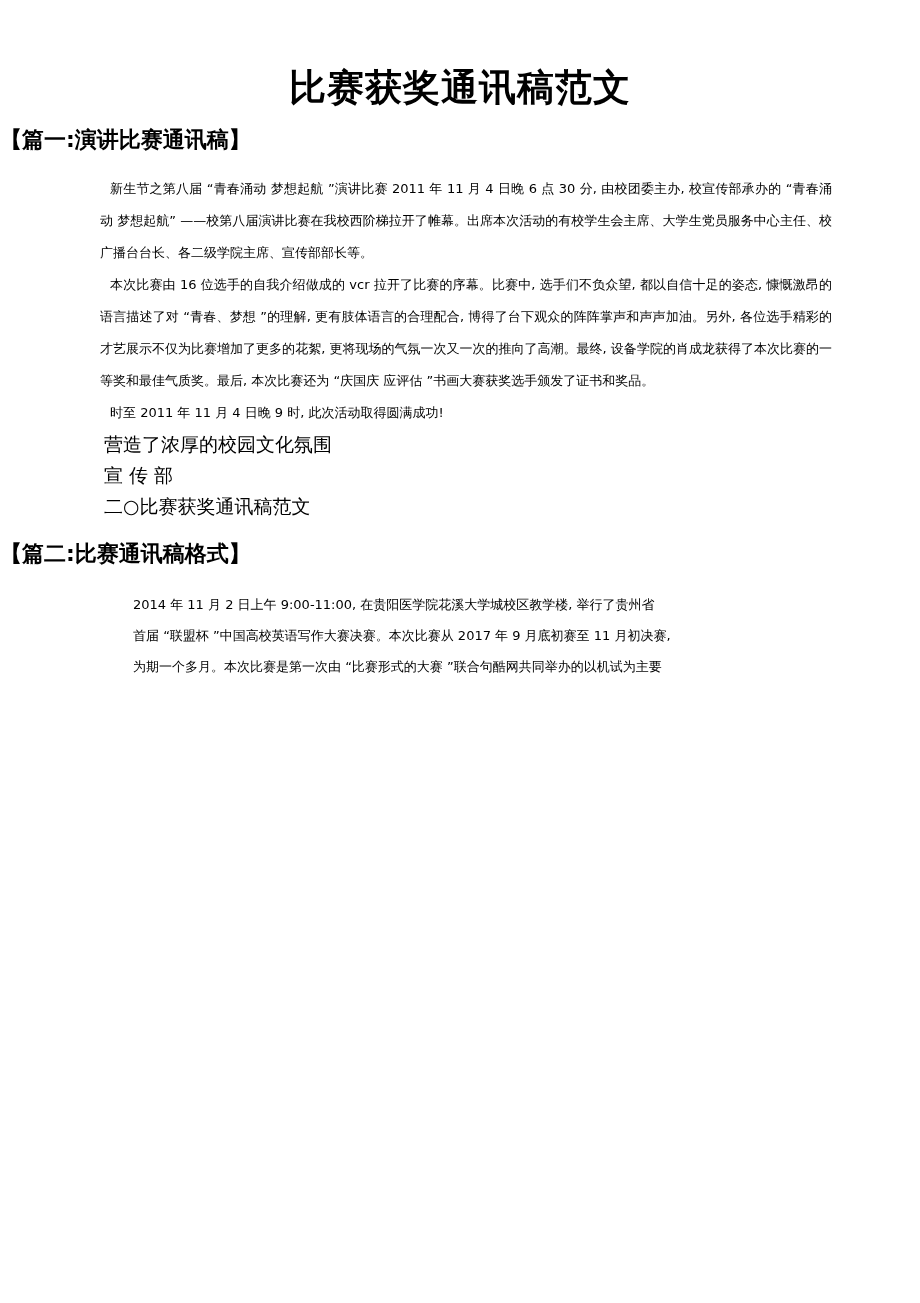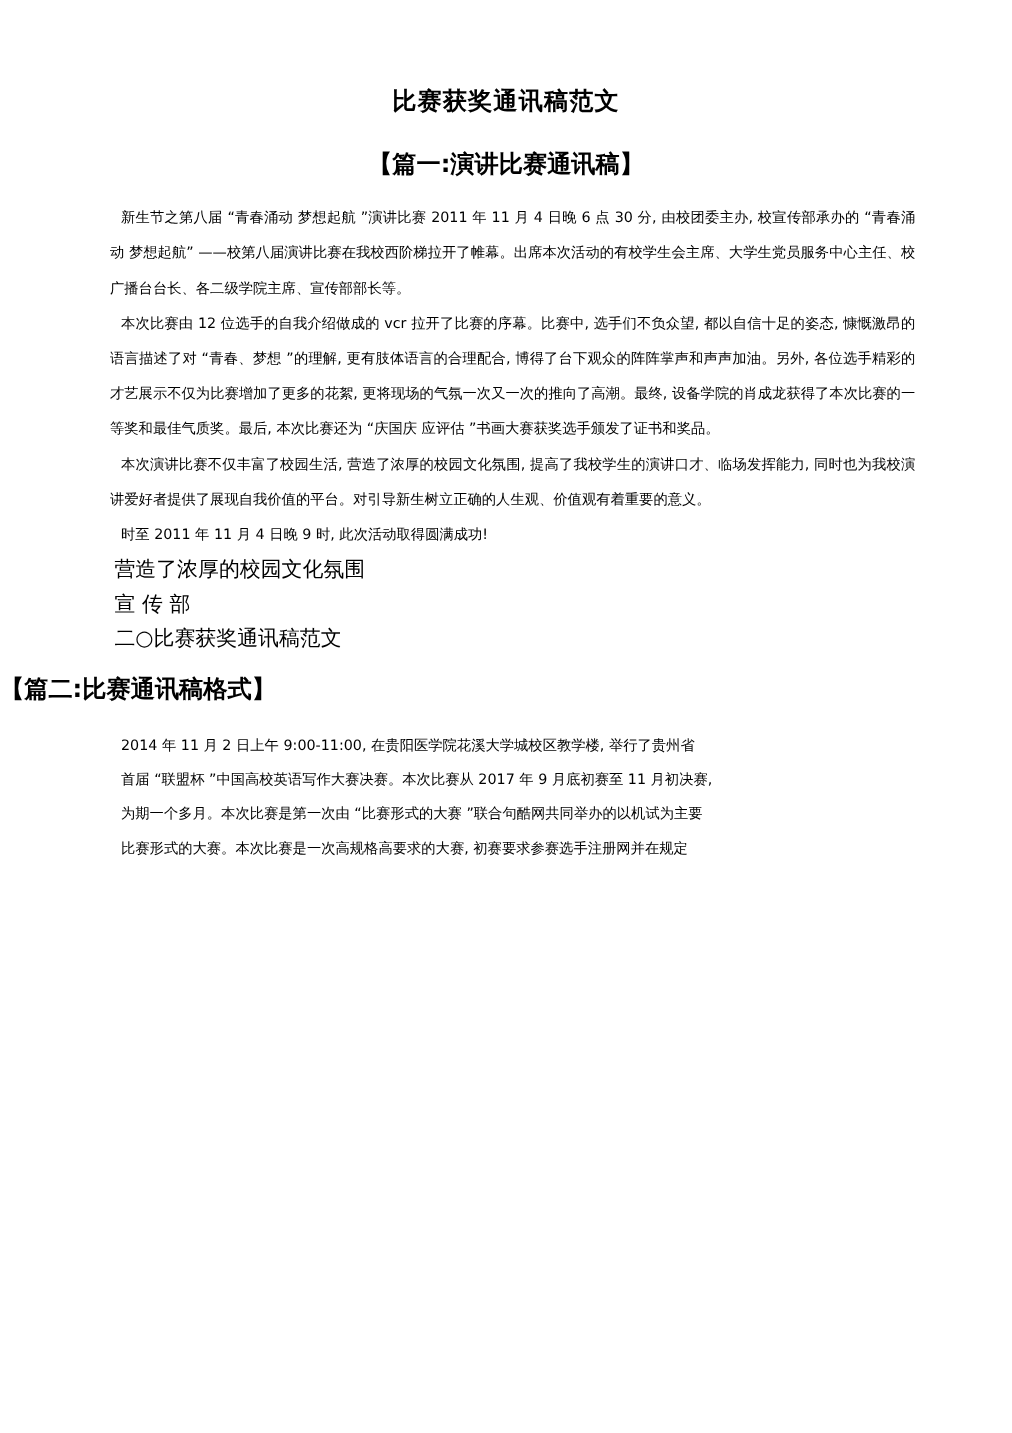--- a/index.html
+++ b/index.html
@@ -17,29 +17,29 @@
   }
   .page {
     position: relative;
     width: 920px;
     height: 1303px;
     padding: 0;
     box-sizing: border-box;
   }
   .doc-title {
     text-align: center;
-    font-size: 22px;
+    font-size: 37px;
     font-weight: bold;
     letter-spacing: 1px;
-    margin: 16px;
+    margin: 2px;
     padding-top: 64px;
     line-height: 1.2;
   }
   .section-heading {
-    text-align: center;
+    text-align: left;
     font-size: 22px;
     font-weight: bold;
     margin: 0;
     padding-top: 14px;
     line-height: 1.3;
   }
   .section-heading-2 {
     font-size: 22px;
     font-weight: bold;
     margin: 0;
@@ -61,20 +61,21 @@
     word-break: break-all;
   }
   .para.indent {
     text-indent: 10px;
   }
   .para.first-gap {
     padding-top: 18px;
   }
   .para.tight {
     line-height: 31px;
+    margin-left: 23px;
   }
   .sign-line {
     font-size: 19px;
     line-height: 31px;
     margin: 0;
     padding-left: 4px;
   }
   .blk2 {
     padding-top: 14px;
   }
@@ -83,30 +84,28 @@
 <body>
 
 <div class="page">
 
   <h1 class="doc-title">比赛获奖通讯稿范文</h1>
 
   <h2 class="section-heading">【篇一:演讲比赛通讯稿】</h2>
 
   <div class="body-block">
     <p class="para indent first-gap">新生节之第八届 “青春涌动 梦想起航 ”演讲比赛 2011 年 11 月 4 日晚 6 点 30 分, 由校团委主办, 校宣传部承办的 “青春涌动 梦想起航” ——校第八届演讲比赛在我校西阶梯拉开了帷幕。出席本次活动的有校学生会主席、大学生党员服务中心主任、校广播台台长、各二级学院主席、宣传部部长等。</p>
-    <p class="para indent">本次比赛由 12 位选手的自我介绍做成的 vcr 拉开了比赛的序幕。比赛中, 选手们不负众望, 都以自信十足的姿态, 慷慨激昂的语言描述了对 “青春、梦想 ”的理解, 更有肢体语言的合理配合, 博得了台下观众的阵阵掌声和声声加油。另外, 各位选手精彩的才艺展示不仅为比赛增加了更多的花絮, 更将现场的气氛一次又一次的推向了高潮。最终, 设备学院的肖成龙获得了本次比赛的一等奖和最佳气质奖。最后, 本次比赛还为 “庆国庆 应评估 ”书画大赛获奖选手颁发了证书和奖品。</p>
-    <p class="para indent">本次演讲比赛不仅丰富了校园生活, 营造了浓厚的校园文化氛围, 提高了我校学生的演讲口才、临场发挥能力, 同时也为我校演讲爱好者提供了展现自我价值的平台。对引导新生树立正确的人生观、价值观有着重要的意义。</p>
+    <p class="para indent">本次比赛由 16 位选手的自我介绍做成的 vcr 拉开了比赛的序幕。比赛中, 选手们不负众望, 都以自信十足的姿态, 慷慨激昂的语言描述了对 “青春、梦想 ”的理解, 更有肢体语言的合理配合, 博得了台下观众的阵阵掌声和声声加油。另外, 各位选手精彩的才艺展示不仅为比赛增加了更多的花絮, 更将现场的气氛一次又一次的推向了高潮。最终, 设备学院的肖成龙获得了本次比赛的一等奖和最佳气质奖。最后, 本次比赛还为 “庆国庆 应评估 ”书画大赛获奖选手颁发了证书和奖品。</p>
     <p class="para indent">时至 2011 年 11 月 4 日晚 9 时, 此次活动取得圆满成功!</p>
     <p class="sign-line">营造了浓厚的校园文化氛围</p>
     <p class="sign-line">宣 传 部</p>
     <p class="sign-line">二○比赛获奖通讯稿范文</p>
   </div>
 
   <h2 class="section-heading-2">【篇二:比赛通讯稿格式】</h2>
 
   <div class="body-block blk2">
     <p class="para indent tight">2014 年 11 月 2 日上午 9:00-11:00, 在贵阳医学院花溪大学城校区教学楼, 举行了贵州省</p>
     <p class="para indent tight">首届 “联盟杯 ”中国高校英语写作大赛决赛。本次比赛从 2017 年 9 月底初赛至 11 月初决赛,</p>
     <p class="para indent tight">为期一个多月。本次比赛是第一次由 “比赛形式的大赛 ”联合句酷网共同举办的以机试为主要</p>
-    <p class="para indent tight">比赛形式的大赛。本次比赛是一次高规格高要求的大赛, 初赛要求参赛选手注册网并在规定</p>
   </div>
 
 </div>
 
 </body></html>

